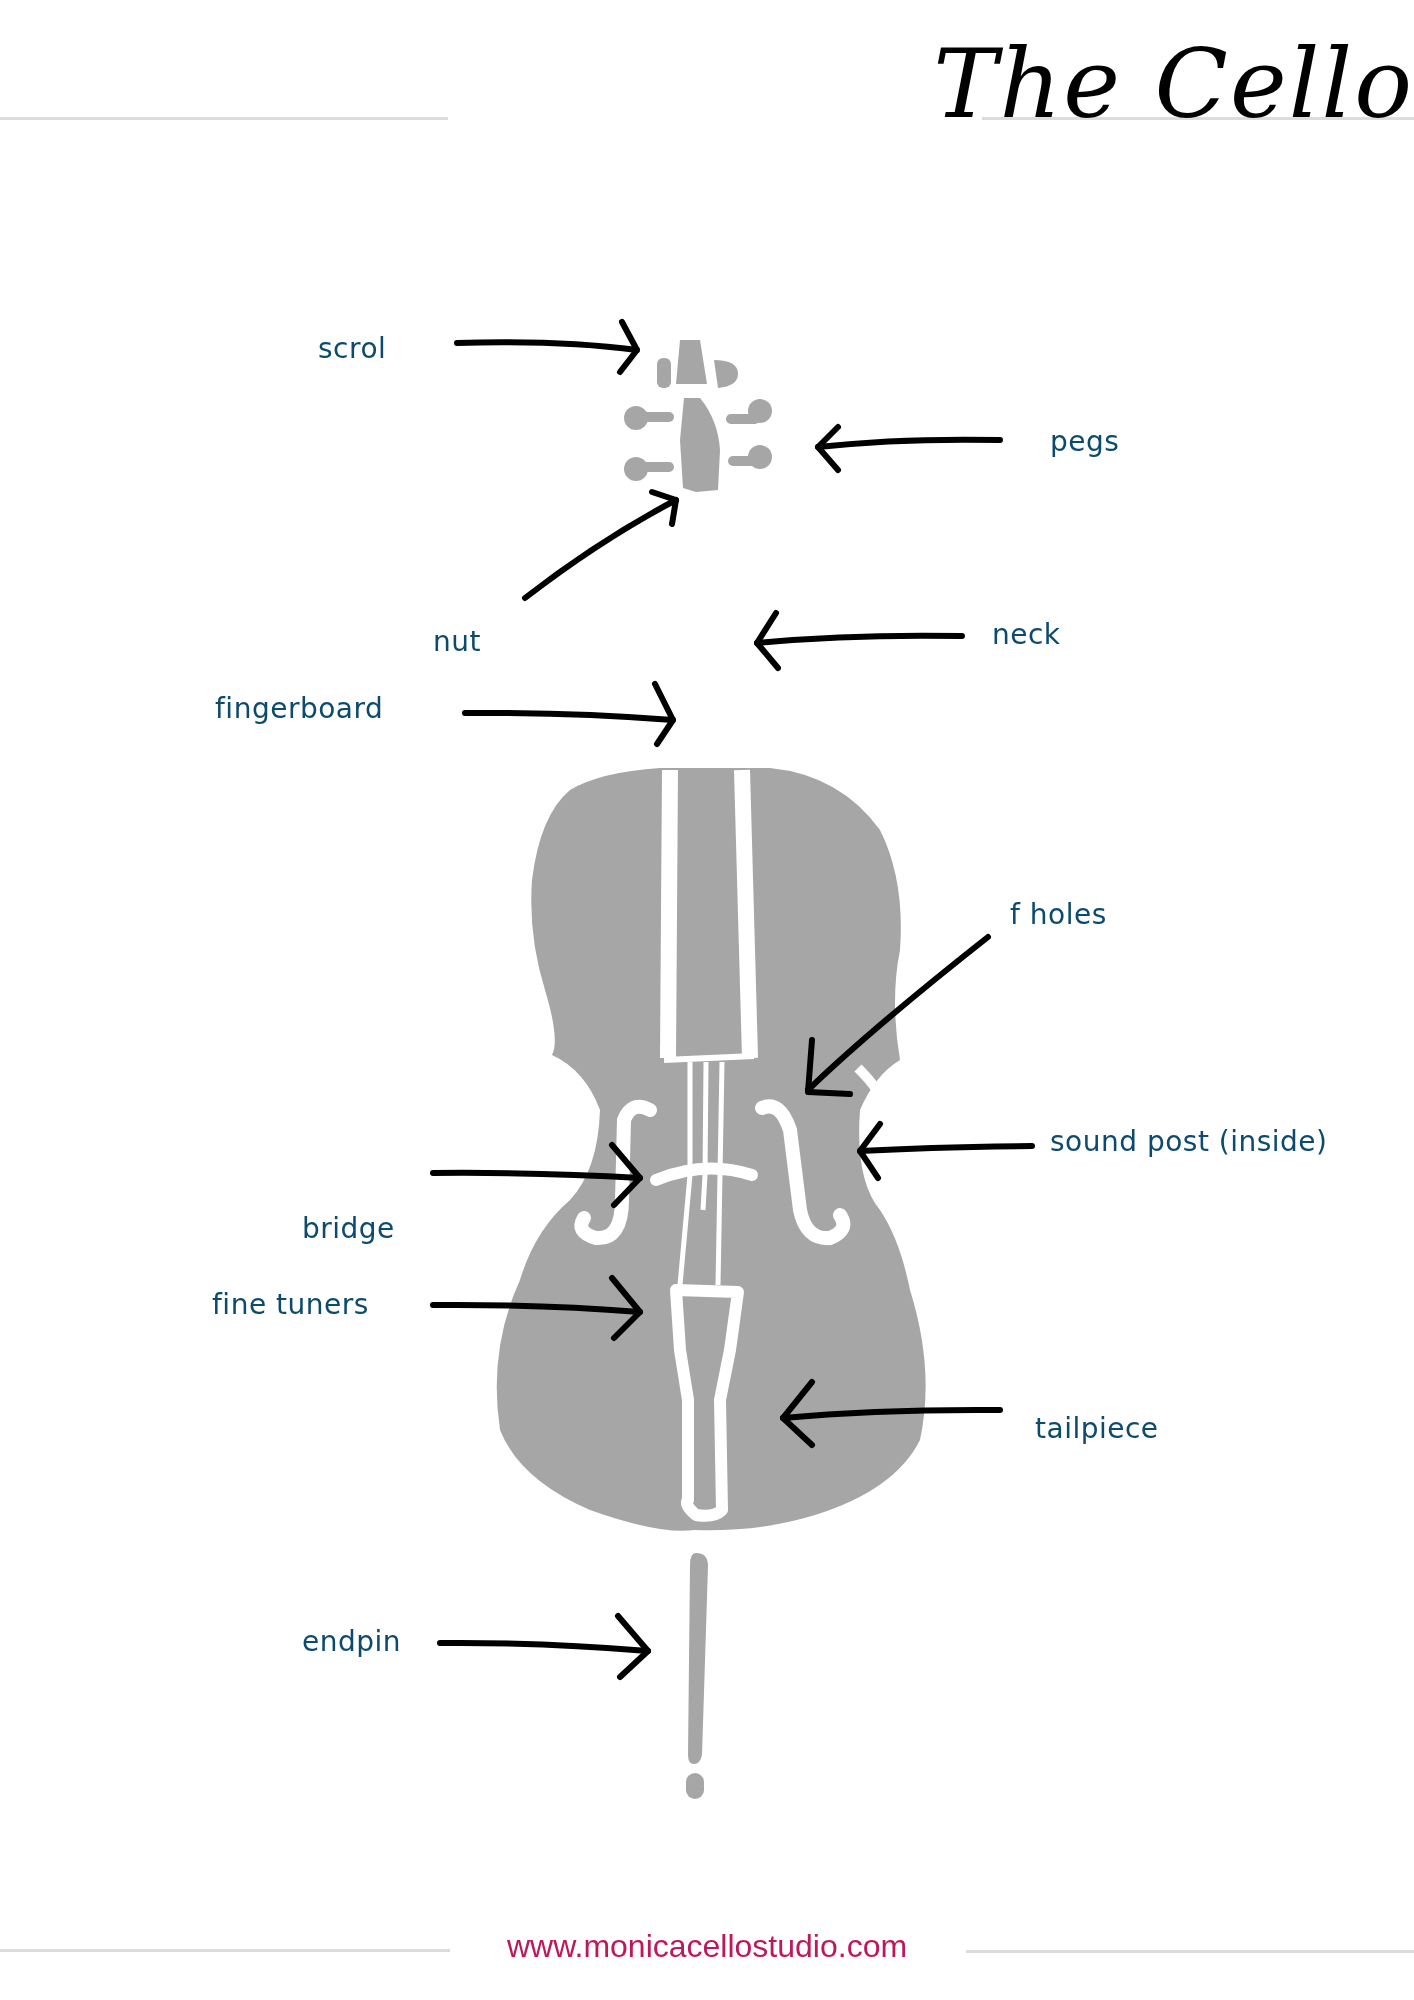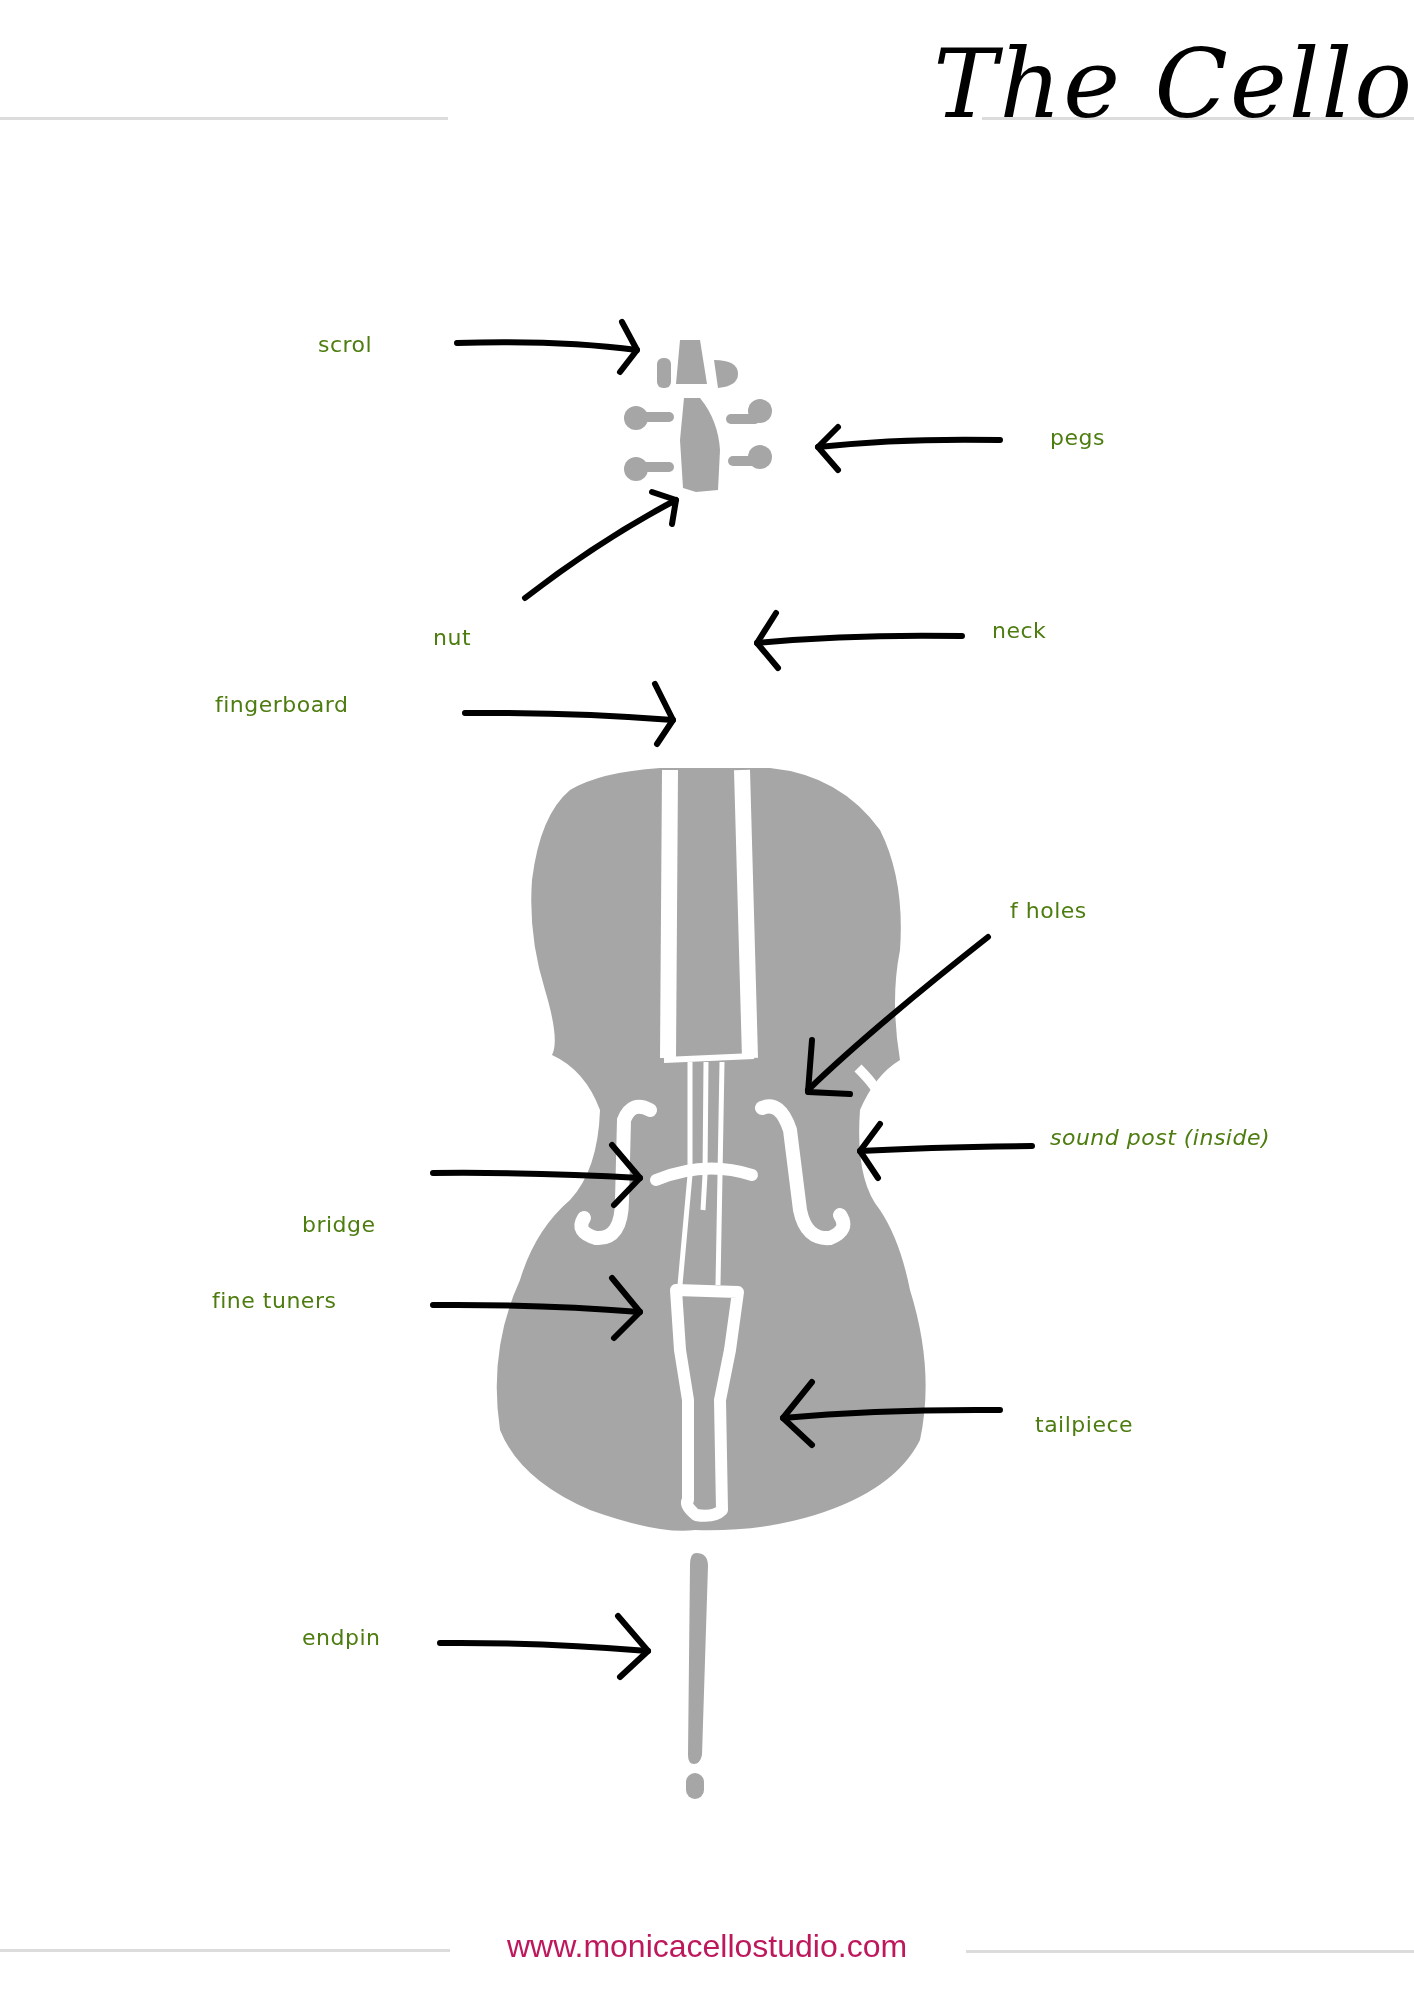--- a/index.html
+++ b/index.html
@@ -1,20 +1,20 @@
 <!DOCTYPE html>
 <html><head>
 <meta charset="utf-8">
 <style>
   html, body { margin:0; padding:0; background:#ffffff; }
   body { width:1414px; height:2000px; position:relative; overflow:hidden; font-family:"DejaVu Sans", sans-serif; }
   .rule { position:absolute; height:3px; background:#dcdcdc; }
   .title { position:absolute; left:0; width:1414px; top:28px; text-align:right;
            font-family:"DejaVu Serif", serif; font-style:italic; font-size:96px; color:#000; letter-spacing:2px; }
-  .label { position:absolute; font-family:"DejaVu Sans", sans-serif; font-size:22px; color:#4d7c0f; white-space:nowrap; letter-spacing:0.5px; }
+  .label { position:absolute; font-family:"DejaVu Sans", sans-serif; font-size:28px; color:#0c4a6e; white-space:nowrap; letter-spacing:0.5px; }
   .footer { position:absolute; left:0; width:1414px; top:1928px; text-align:center;
             font-family:"Liberation Sans", sans-serif; font-size:32px; color:#be185d; }
   svg.diagram { position:absolute; left:0; top:0; }
 </style>
 </head>
 <body>
 
 <div class="rule" style="left:0; top:117px; width:448px;"></div>
 <div class="rule" style="left:982px; top:117px; width:432px;"></div>
 <div class="title">The Cello</div>
@@ -103,21 +103,21 @@
     <path d="M618 1616 L648 1651 L620 1677"></path>
   </g>
 </svg>
 
 <div class="label" style="left:318px; top:332px;">scrol</div>
 <div class="label" style="left:1050px; top:425px;">pegs</div>
 <div class="label" style="left:433px; top:596px;margin-top:29px;">nut</div>
 <div class="label" style="left:992px; top:618px;text-align:right;">neck</div>
 <div class="label" style="left:215px; top:692px;">fingerboard</div>
 <div class="label" style="left:1010px; top:898px;">f holes</div>
-<div class="label" style="left:1050px; top:1125px;font-style:italic;">sound post (inside)</div>
+<div class="label" style="left:1050px; top:1125px;">sound post (inside)</div>
 <div class="label" style="left:302px; top:1212px;">bridge</div>
 <div class="label" style="left:212px; top:1288px;">fine tuners</div>
 <div class="label" style="left:1035px; top:1400px;margin-top:12px;">tailpiece</div>
 <div class="label" style="left:302px; top:1625px;">endpin</div>
 
 <div class="rule" style="left:0; top:1949px; width:450px;"></div>
 <div class="rule" style="left:966px; top:1950px; width:448px;"></div>
 <div class="footer">www.monicacellostudio.com</div>
 
 </body></html>

